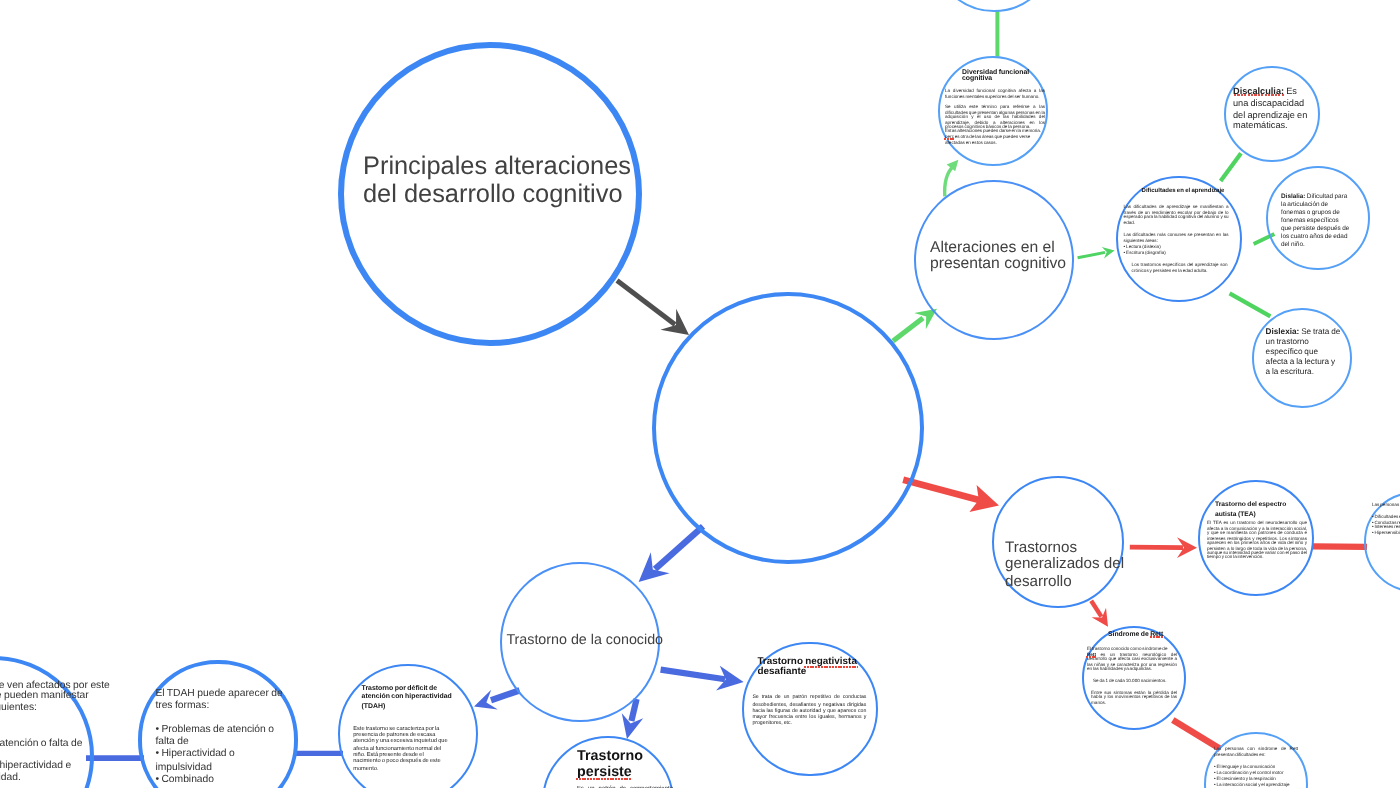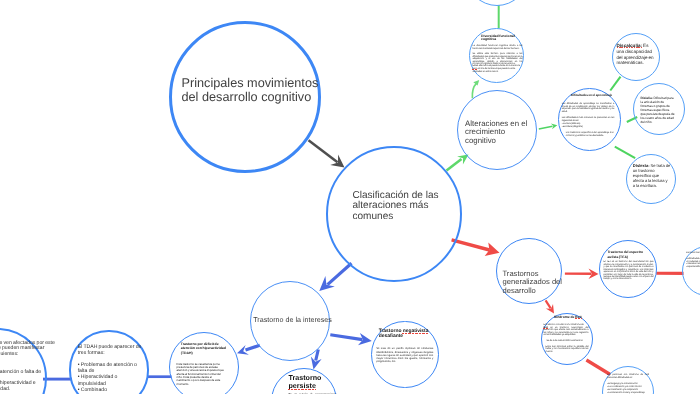--- a/index.html
+++ b/index.html
@@ -131,35 +131,32 @@
   <div class="node" style="left:682px;top:245.5px;width:50px;height:50px;border:1.6px solid #55a0f7;"></div>
   <div class="node" style="left:541px;top:312.5px;width:52px;height:52px;border:1.7px solid #3d87f5;"></div>
   <div class="node" style="left:602px;top:366px;width:52px;height:52px;border:1.6px solid #55a0f7;"></div>
   <div class="node" style="left:250px;top:281px;width:80px;height:80px;border:1.9px solid #4a90f6;"></div>
   <div class="node" style="left:371.4px;top:320.9px;width:67.2px;height:67.2px;border:1.8px solid #3d87f5;"></div>
   <div class="node" style="left:271px;top:368px;width:66px;height:66px;border:1.8px solid #3d87f5;"></div>
   <div class="node" style="left:168.7px;top:331.7px;width:70.6px;height:70.6px;border:1.8px solid #3d87f5;"></div>
   <div class="node" style="left:69.4px;top:330.4px;width:79.2px;height:79.2px;border:2.0px solid #3d87f5;"></div>
   <div class="node" style="left:-53.5px;top:328px;width:100px;height:100px;border:2.2px solid #3d87f5;"></div>
 
-  <div class="nbody" style="left:181.5px;top:77px;width:145px;font-size:12.7px;line-height:13.8px;color:#414141;">Principales movimientos
+  <div class="nbody" style="left:181.5px;top:77px;width:145px;font-size:12.7px;line-height:13.8px;color:#414141;">Principales alteraciones
 del desarrollo cognitivo</div>
 
-  <div class="nbody" style="left:352.5px;top:190.5px;width:98px;font-size:10.05px;line-height:10.85px;color:#414141;">Clasificación de las
-alteraciones más
-comunes</div>
 
   <div class="nbody" style="left:465px;top:119.5px;width:70px;font-size:7.85px;line-height:8.5px;color:#414141;">Alteraciones en el
-crecimiento cognitivo</div>
+presentan cognitivo</div>
 
   <div class="nbody" style="left:502.5px;top:270px;width:62px;font-size:7.6px;line-height:8.25px;color:#414141;">Trastornos
 generalizados del
 desarrollo</div>
 
-  <div class="nbody" style="left:253.2px;top:315.5px;width:90px;font-size:7.15px;line-height:8.6px;color:#414141;white-space:nowrap;">Trastorno de la intereses</div>
+  <div class="nbody" style="left:253.2px;top:315.5px;width:90px;font-size:7.15px;line-height:8.6px;color:#414141;white-space:nowrap;">Trastorno de la conocido</div>
 
   <div class="tiny" style="left:472.5px;top:34.7px;width:50px;font-size:2.3px;line-height:2.55px;">
     <div class="h" style="font-size:3.45px;line-height:3.6px;padding-left:8.5px;margin-bottom:3.1px;white-space:pre-line;">Diversidad funcional
 cognitiva</div>
     <p style="margin-bottom:3.2px;">La diversidad funcional cognitiva afecta a las funciones mentales superiores del ser humano.</p>
     <p style="margin-bottom:-0.6px;">Se utiliza este término para referirse a las dificultades que presentan algunas personas en la adquisición y el uso de las habilidades del aprendizaje, debido a alteraciones en los procesos cognitivos básicos de la persona.</p>
     <p style="margin-bottom:0.1px;text-align:left;">Estas alteraciones pueden darse en la memoria.</p>
     <p style="text-align:left;"><span class="sp">perc</span><span> es otra de las áreas que pueden verse afectadas en estos casos.</span></p>
   </div>
 

